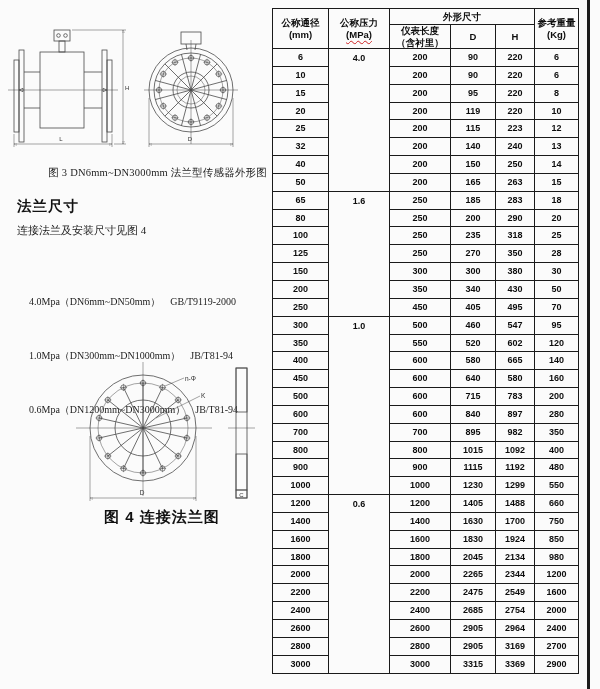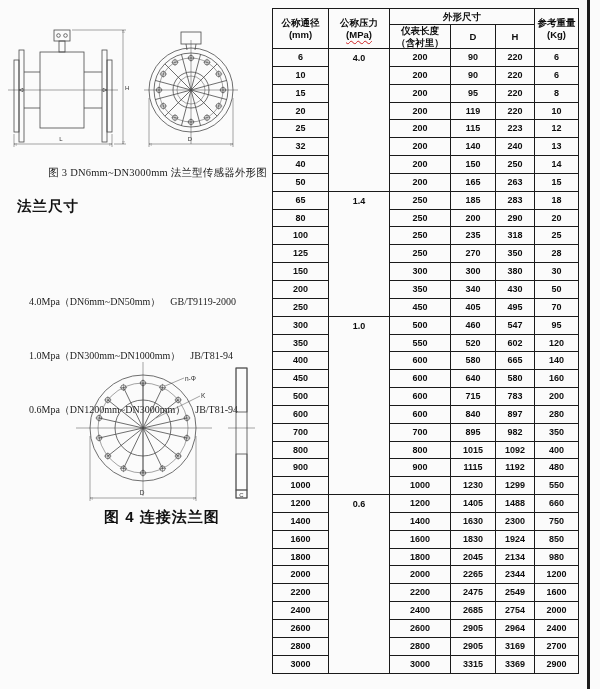--- a/index.html
+++ b/index.html
@@ -160,20 +160,21 @@
     <line class="thin" x1="231" y1="92" x2="231" y2="141"></line>
     <line class="thin" x1="147" y1="138" x2="231" y2="138" marker-start="url(#arr1)" marker-end="url(#arr1)"></line>
     <text x="188" y="135" font-size="6" text-anchor="middle">D</text>
   </svg>
 
   <div class="fig3-caption">图 3    DN6mm~DN3000mm 法兰型传感器外形图</div>
 
   <div class="section-title">法兰尺寸</div>
 
   <div class="body-lines">
+    <div>连接法兰及安装尺寸见图 4</div>
   </div>
 
   <div class="std-lines">
     <div>4.0Mpa（DN6mm~DN50mm）    GB/T9119-2000</div>
     <div>1.0Mpa（DN300mm~DN1000mm）    JB/T81-94</div>
     <div>0.6Mpa（DN1200mm~DN3000mm）    JB/T81-94</div>
   </div>
 
   <svg class="fig-svg" style="left:8px; top:340px;" width="252" height="168" viewBox="0 0 252 168">
     <defs>
@@ -358,21 +359,21 @@
         </tr>
         <tr>
           <td>50</td>
           <td>200</td>
           <td>165</td>
           <td>263</td>
           <td>15</td>
         </tr>
         <tr>
           <td>65</td>
-          <td class="pressure-cell" rowspan="7">1.4</td>
+          <td class="pressure-cell" rowspan="7">1.6</td>
           <td>250</td>
           <td>185</td>
           <td>283</td>
           <td>18</td>
         </tr>
         <tr>
           <td>80</td>
           <td>250</td>
           <td>200</td>
           <td>290</td>
@@ -489,21 +490,21 @@
           <td class="pressure-cell" rowspan="10">0.6</td>
           <td>1200</td>
           <td>1405</td>
           <td>1488</td>
           <td>660</td>
         </tr>
         <tr>
           <td>1400</td>
           <td>1400</td>
           <td>1630</td>
-          <td>2300</td>
+          <td>1700</td>
           <td>750</td>
         </tr>
         <tr>
           <td>1600</td>
           <td>1600</td>
           <td>1830</td>
           <td>1924</td>
           <td>850</td>
         </tr>
         <tr>

